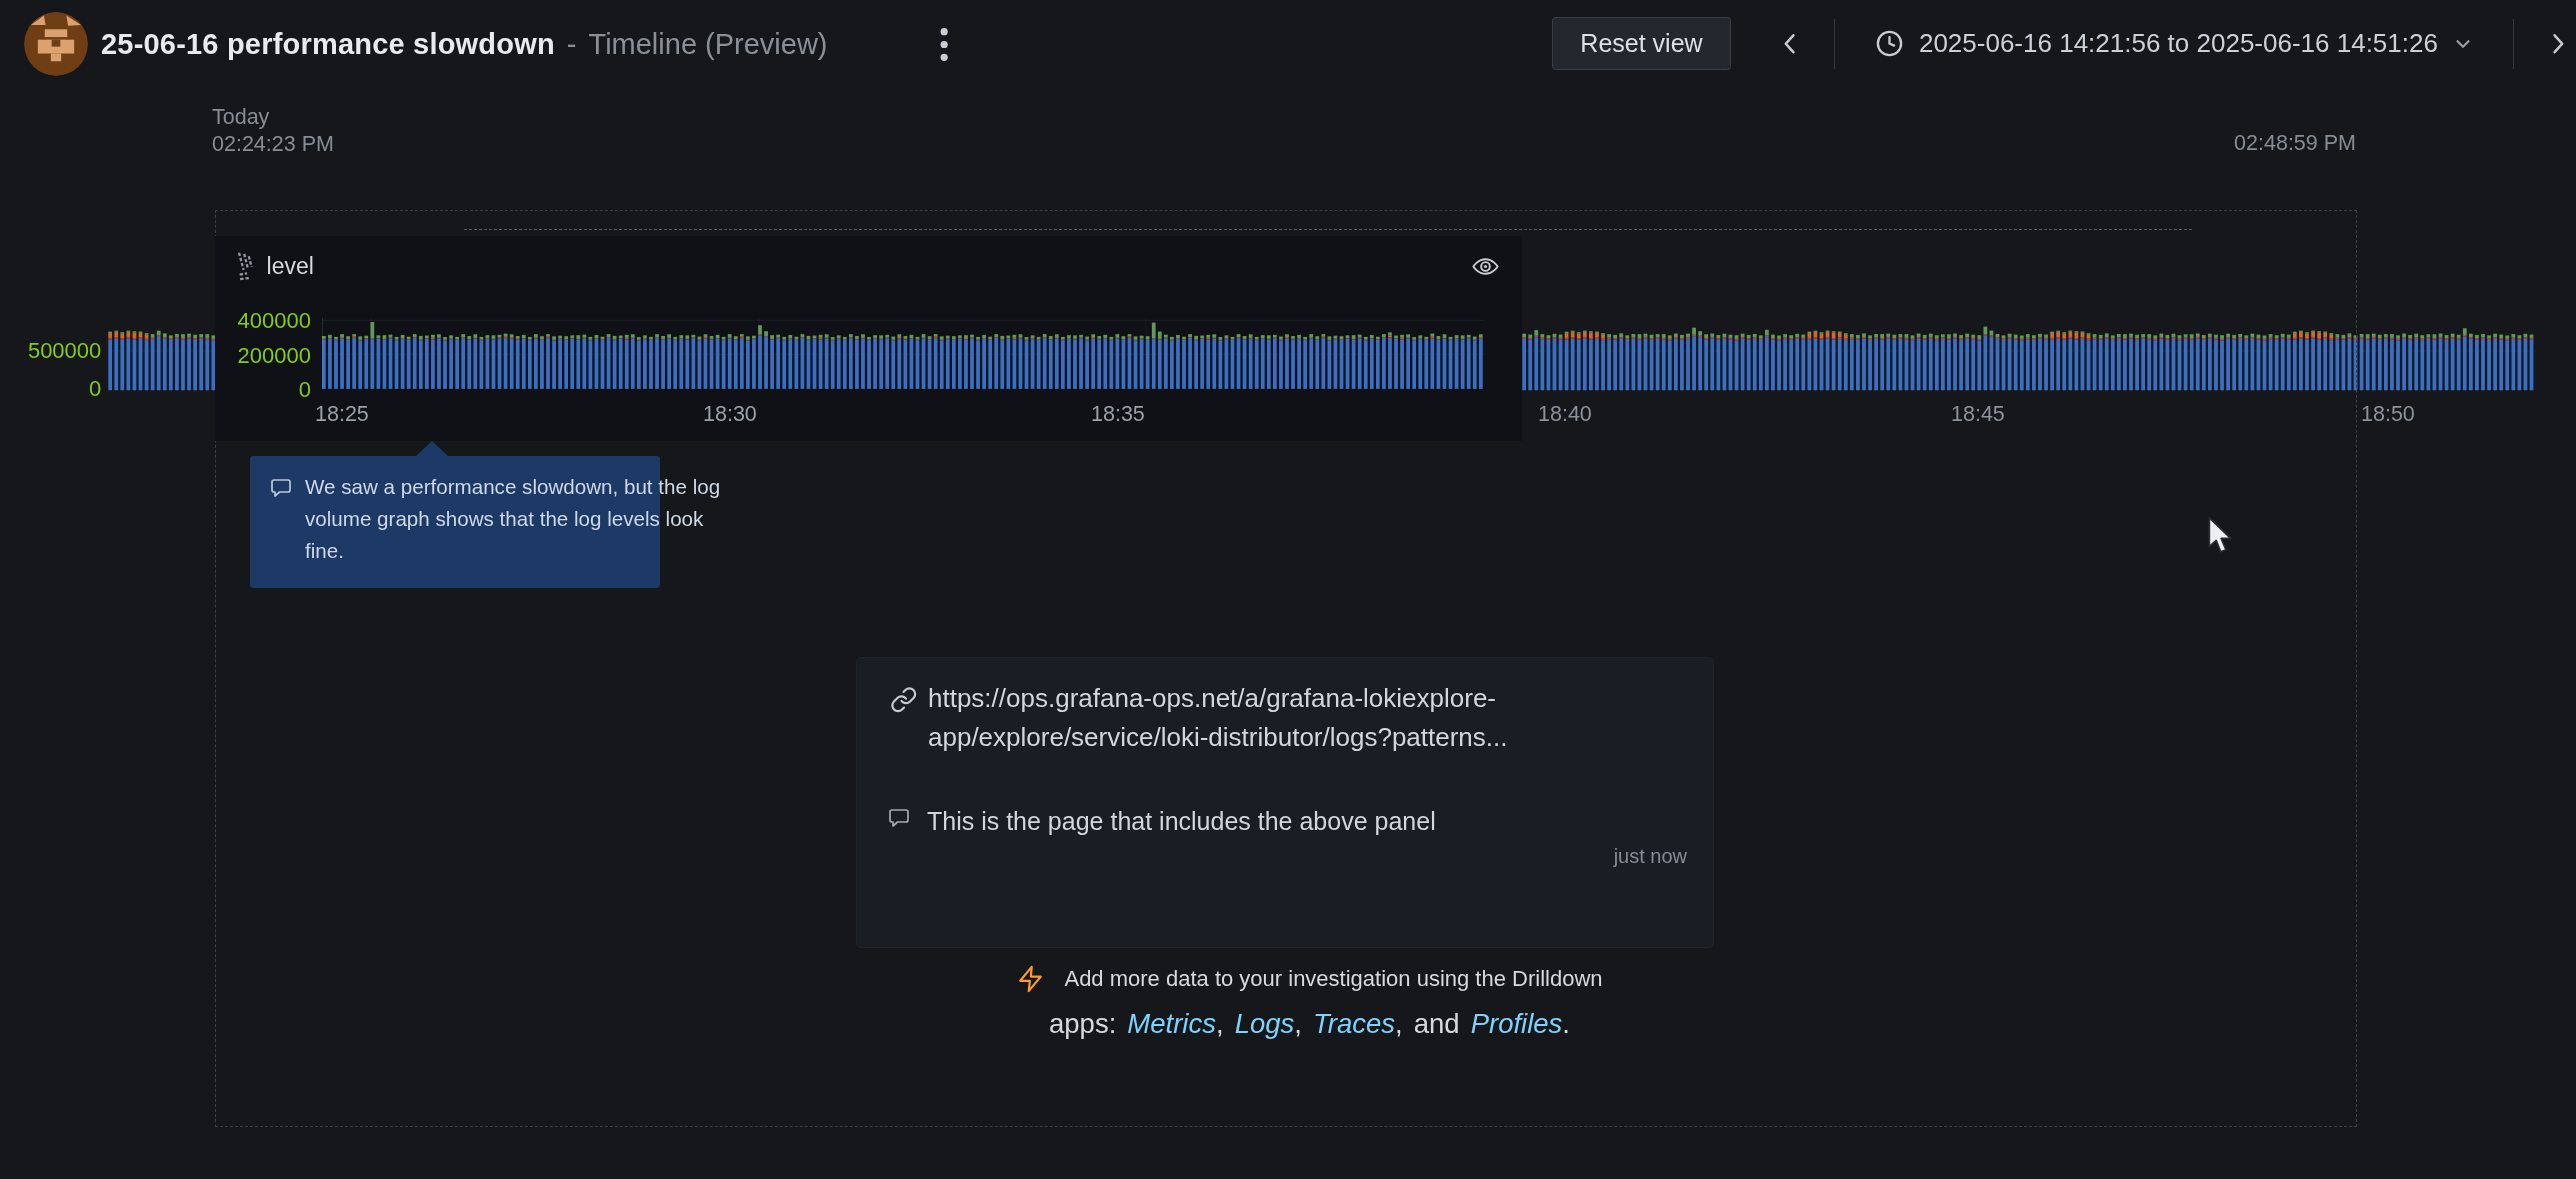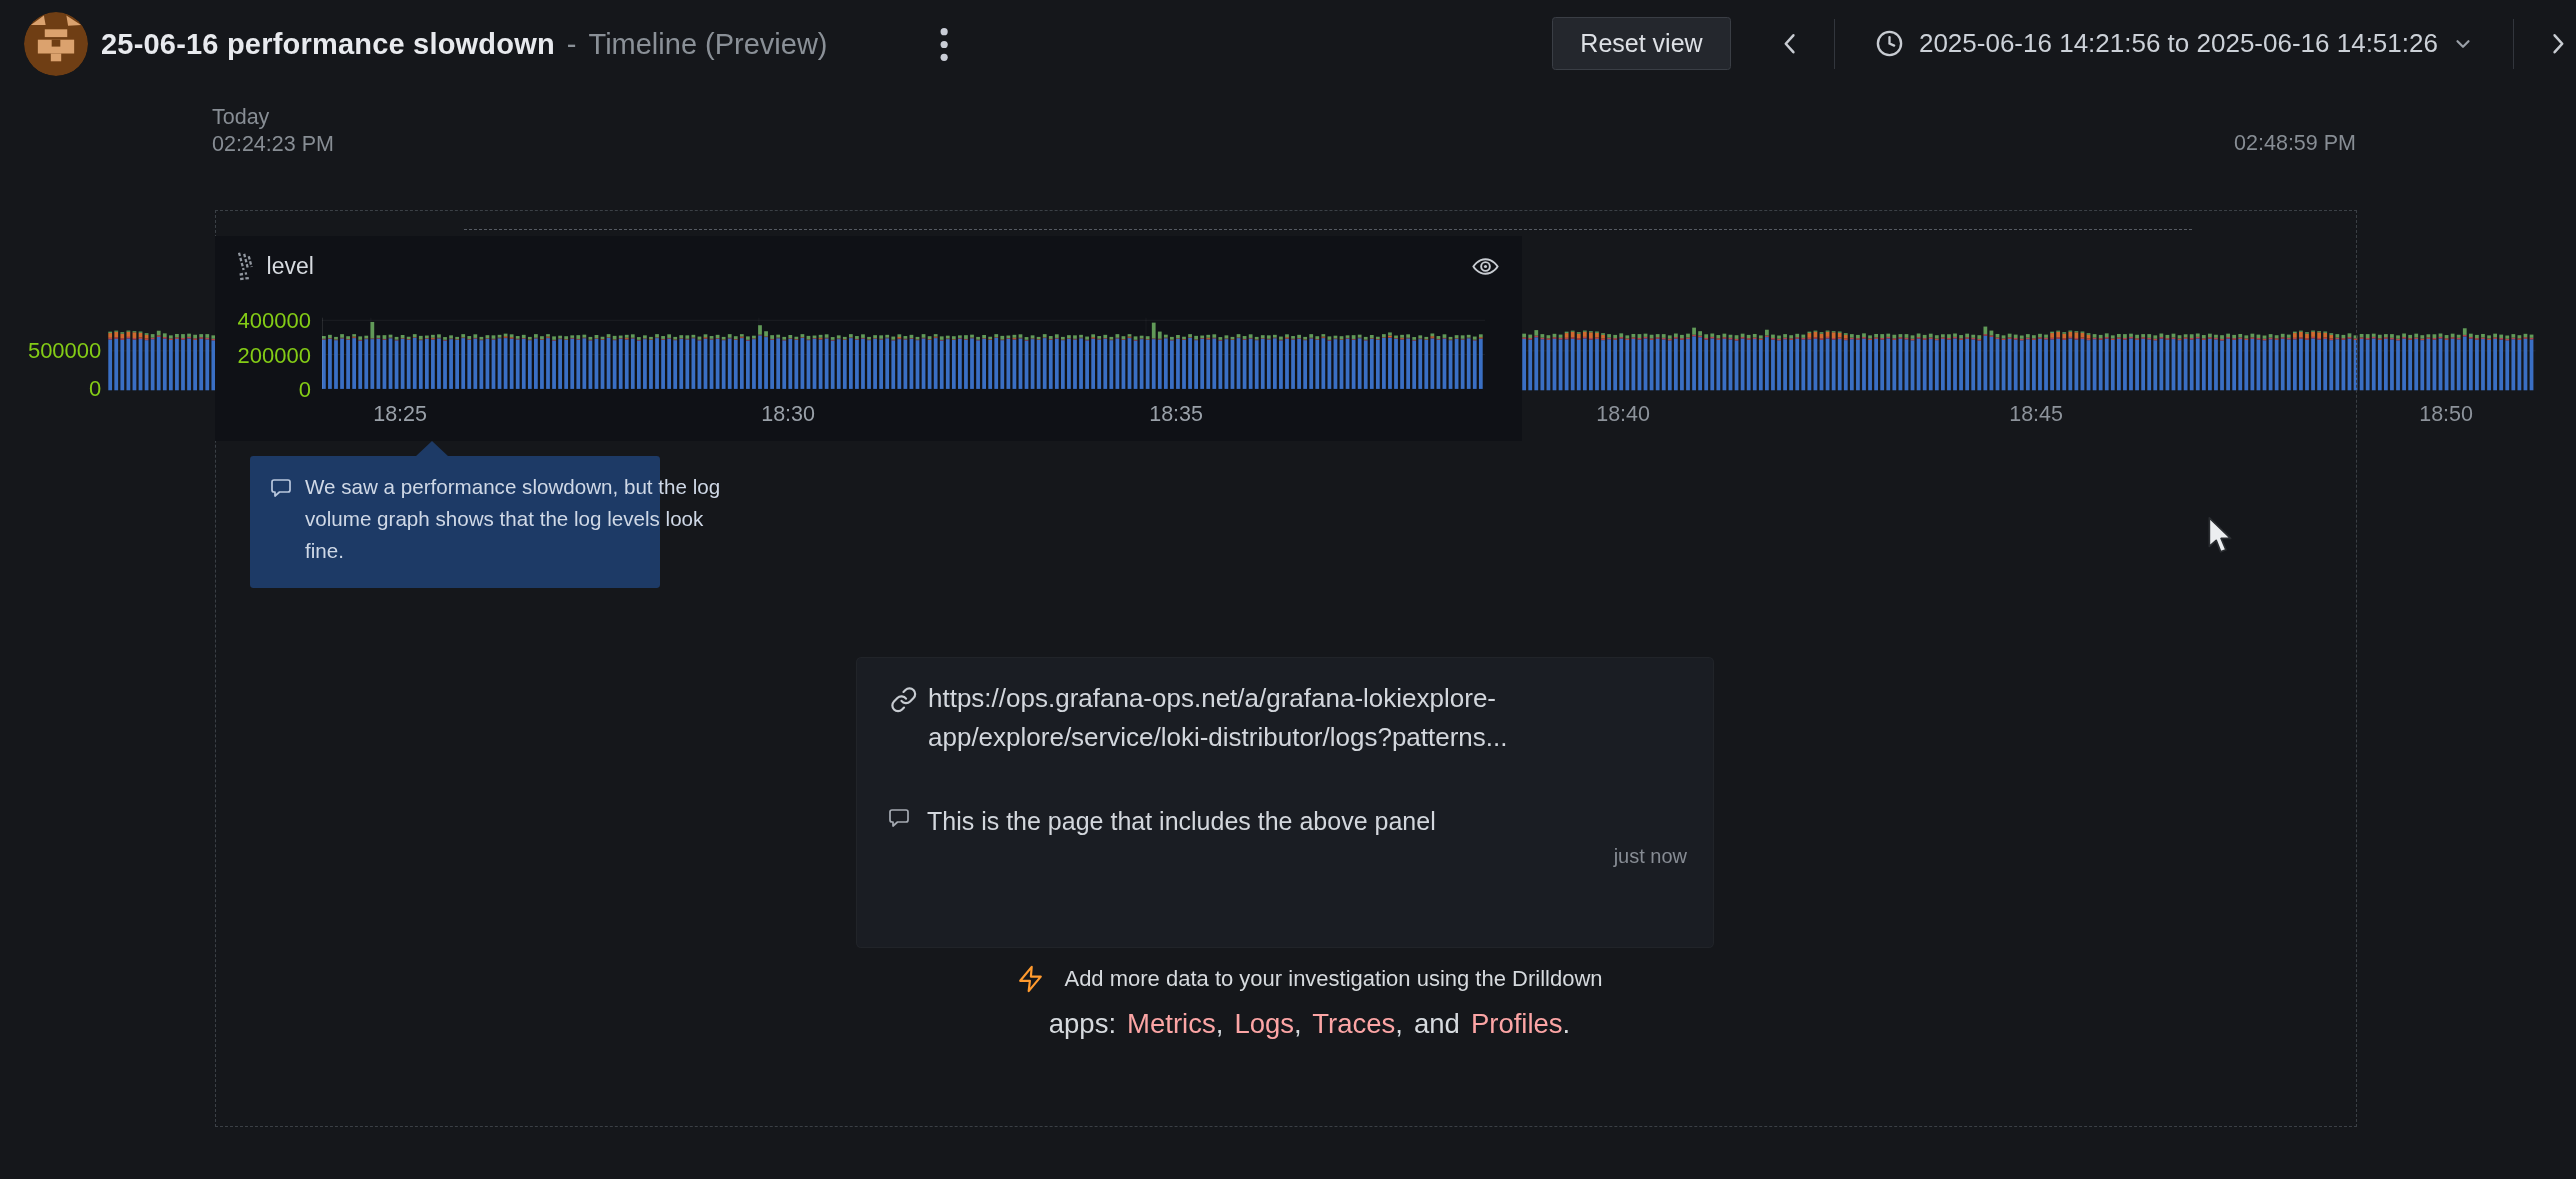--- a/index.html
+++ b/index.html
@@ -27,21 +27,21 @@
   .scale-row { position:absolute; left:0; top:88px; width:2300px; height:94px; z-index:6; }
   .scale-start { position:absolute; left:212px; top:15.5px; font-size:21.5px; color:#878d94; line-height:27.5px; }
   .scale-dash-line { position:absolute; left:464px; top:141px; width:1728px; border-top:1.7px dashed #565b63; }
   .scale-end { position:absolute; left:2167px; top:43px; width:189px; text-align:right; font-size:21.5px; color:#878d94; }
 
   
   .dashed-container { position:absolute; left:215px; top:210px; width:2142px; height:917px; border:1.7px dashed #3b4046; z-index:2; }
   #bg-bars { position:absolute; left:106px; top:296px; z-index:1; }
   .axis-label { position:absolute; font-size:22px; color:#84cc16; z-index:2; }
   .y-label { width:103px; text-align:right; }
-  .x-label { width:112px; text-align:right; font-size:21.5px; color:#8d939b; top:402px; }
+  .x-label { width:112px; text-align:left; font-size:21.5px; color:#8d939b; top:402px; }
 
   .panel { position:absolute; left:215px; top:236px; width:1307px; height:205px; background:#0f1116; z-index:3; }
   .panel-header { position:absolute; left:215px; top:247px; width:1307px; height:38px; z-index:4; display:flex; align-items:center; }
   .panel-title { font-size:23px; color:#d7dbe0; margin-left:8.6px; }
   .loki-icon { margin-left:15.5px; }
   .eye-btn { position:absolute; left:1470px; top:249px; width:38px; height:34px; background:none; border:none; cursor:pointer; z-index:5; }
   #fg-bars { position:absolute; left:322px; top:314px; z-index:4; }
   .fg-ylab { z-index:4; }
 
   
@@ -56,21 +56,21 @@
   .link-icon { position:absolute; left:33px; top:28px; }
   .card-url { position:absolute; left:71px; top:20.6px; width:756px; font-size:26px; line-height:39px; color:#d3d7dd; text-decoration:none; display:block; }
   .note-icon { position:absolute; left:30px; top:148px; }
   .card-note { position:absolute; left:70px; top:149px; width:738px; font-size:25px; color:#d3d7dd; }
   .card-timestamp { position:absolute; right:26px; top:187px; font-size:20px; color:#878c94; }
 
   
   .drilldown { position:absolute; left:816px; top:960px; width:987px; z-index:5; text-align:center; }
   .dd-line1 { display:flex; align-items:center; justify-content:center; gap:19px; font-size:22px; color:#d6dade; line-height:38px; }
   .dd-line2 { margin-top:6.9px; font-size:27.5px; color:#d6dade; line-height:38px; word-spacing:3.4px; }
-  .dd-link { color:#fca5a5; text-decoration:none; cursor:pointer; }
+  .dd-link { color:#7dd3fc; text-decoration:none; cursor:pointer;font-style:italic; }
 
   .cursor { position:absolute; left:2207px; top:517px; z-index:9; }
   svg.icon { display:block; }
 </style>
 </head>
 <body>
 
 <div class="stage">
 
   <header class="topbar">

